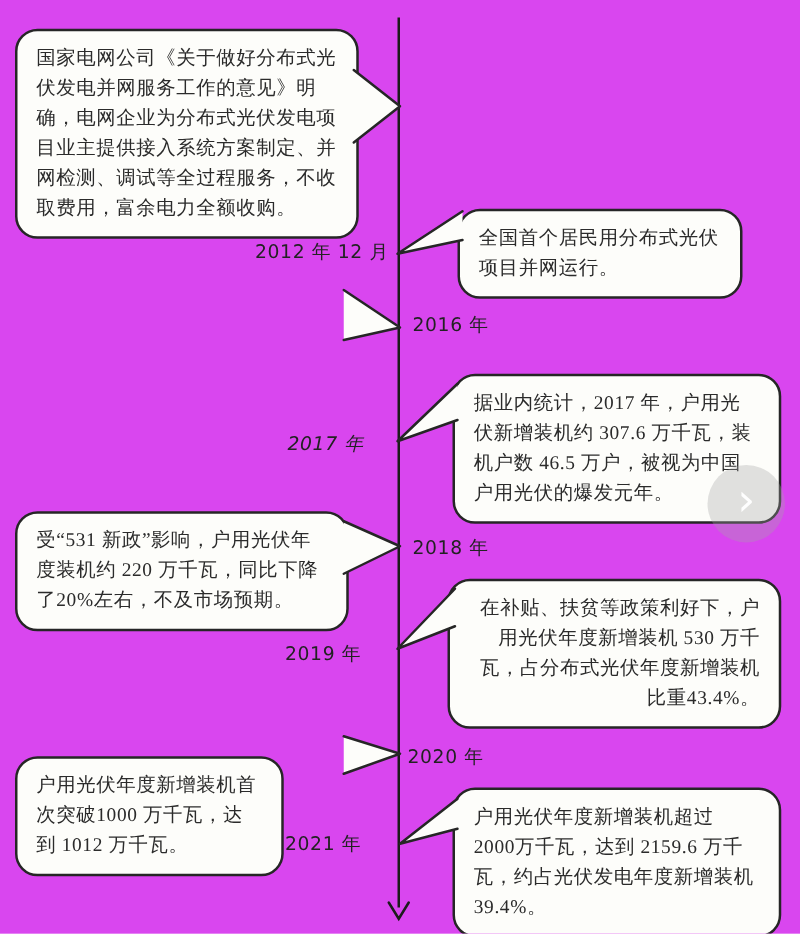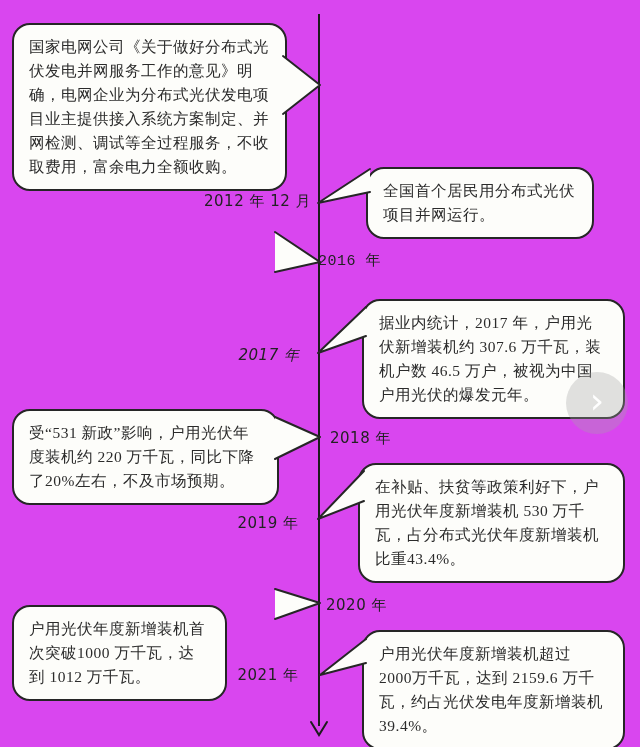--- a/index.html
+++ b/index.html
@@ -50,21 +50,21 @@
   }
   .date {
     position: absolute;
     font-family: "DejaVu Sans", sans-serif;
     font-size: 15px;
     letter-spacing: 0.5px;
     color: #222222;
     white-space: nowrap;
     z-index: 2;
   }
-  .date.right-align { text-align: center; }
+  .date.right-align { text-align: left; }
   .next-btn {
     position: absolute;
     left: 566px; top: 372px;
     width: 62px; height: 62px;
     border-radius: 50%;
     background: rgba(165,165,165,0.32);
     display: flex;
     align-items: center;
     justify-content: center;
     z-index: 5;
@@ -96,35 +96,35 @@
 
   <div class="bubble" style="left:366px; top:167px; width:228px;">全国首个居民用分布式光伏项目并网运行。</div>
   <svg class="tail" style="left:316px; top:166px;" width="56" height="42">
     <path d="M54,3 L2,37 L54,26"></path>
   </svg>
   <div class="date right-align" style="left:204px; top:192px; width:104px;">2012 年 12 月</div>
 
   <svg class="tail" style="left:273px; top:230px;" width="50" height="44">
     <path d="M2,2 L47,32 L2,42"></path>
   </svg>
-  <div class="date" style="left:318px; top:251px;font-family:Liberation Mono, monospace;">2016 年</div>
+  <div class="date" style="left:330px; top:251px;">2016 年</div>
 
   <div class="bubble" style="left:362px; top:299px; width:263px;">据业内统计，2017 年，户用光伏新增装机约 307.6 万千瓦，装机户数 46.5 万户，被视为中国户用光伏的爆发元年。</div>
   <svg class="tail" style="left:314px; top:304px;" width="54" height="54">
     <path d="M52,3 L4,49 L52,32"></path>
   </svg>
   <div class="date right-align" style="left:230px; top:346px; width:78px;font-style:italic;">2017 年</div>
 
   <div class="bubble" style="left:12px; top:409px; width:267px;">受“531 新政”影响，户用光伏年度装机约 220 万千瓦，同比下降了20%左右，不及市场预期。</div>
   <svg class="tail" style="left:273px; top:414px;" width="50" height="48">
     <path d="M2,3 L47,23 L2,45"></path>
   </svg>
   <div class="date" style="left:330px; top:429px;">2018 年</div>
 
-  <div class="bubble" style="left:358px; top:463px; width:267px;">在补贴、扶贫等政策利好下，户用光伏年度新增装机 530 万千瓦，占分布式光伏年度新增装机比重43.4%。</div>
+  <div class="bubble" style="left:358px; top:463px; width:267px;text-align:right;">在补贴、扶贫等政策利好下，户用光伏年度新增装机 530 万千瓦，占分布式光伏年度新增装机比重43.4%。</div>
   <svg class="tail" style="left:314px; top:468px;" width="52" height="56">
     <path d="M50,3 L4,51 L50,33"></path>
   </svg>
   <div class="date right-align" style="left:228px; top:514px; width:80px;">2019 年</div>
 
   <div class="bubble" style="left:12px; top:605px; width:215px;">户用光伏年度新增装机首次突破1000 万千瓦，达到 1012 万千瓦。</div>
   <svg class="tail" style="left:273px; top:586px;" width="50" height="36">
     <path d="M2,3 L47,17 L2,33"></path>
   </svg>
   <div class="date" style="left:326px; top:596px;">2020 年</div>

